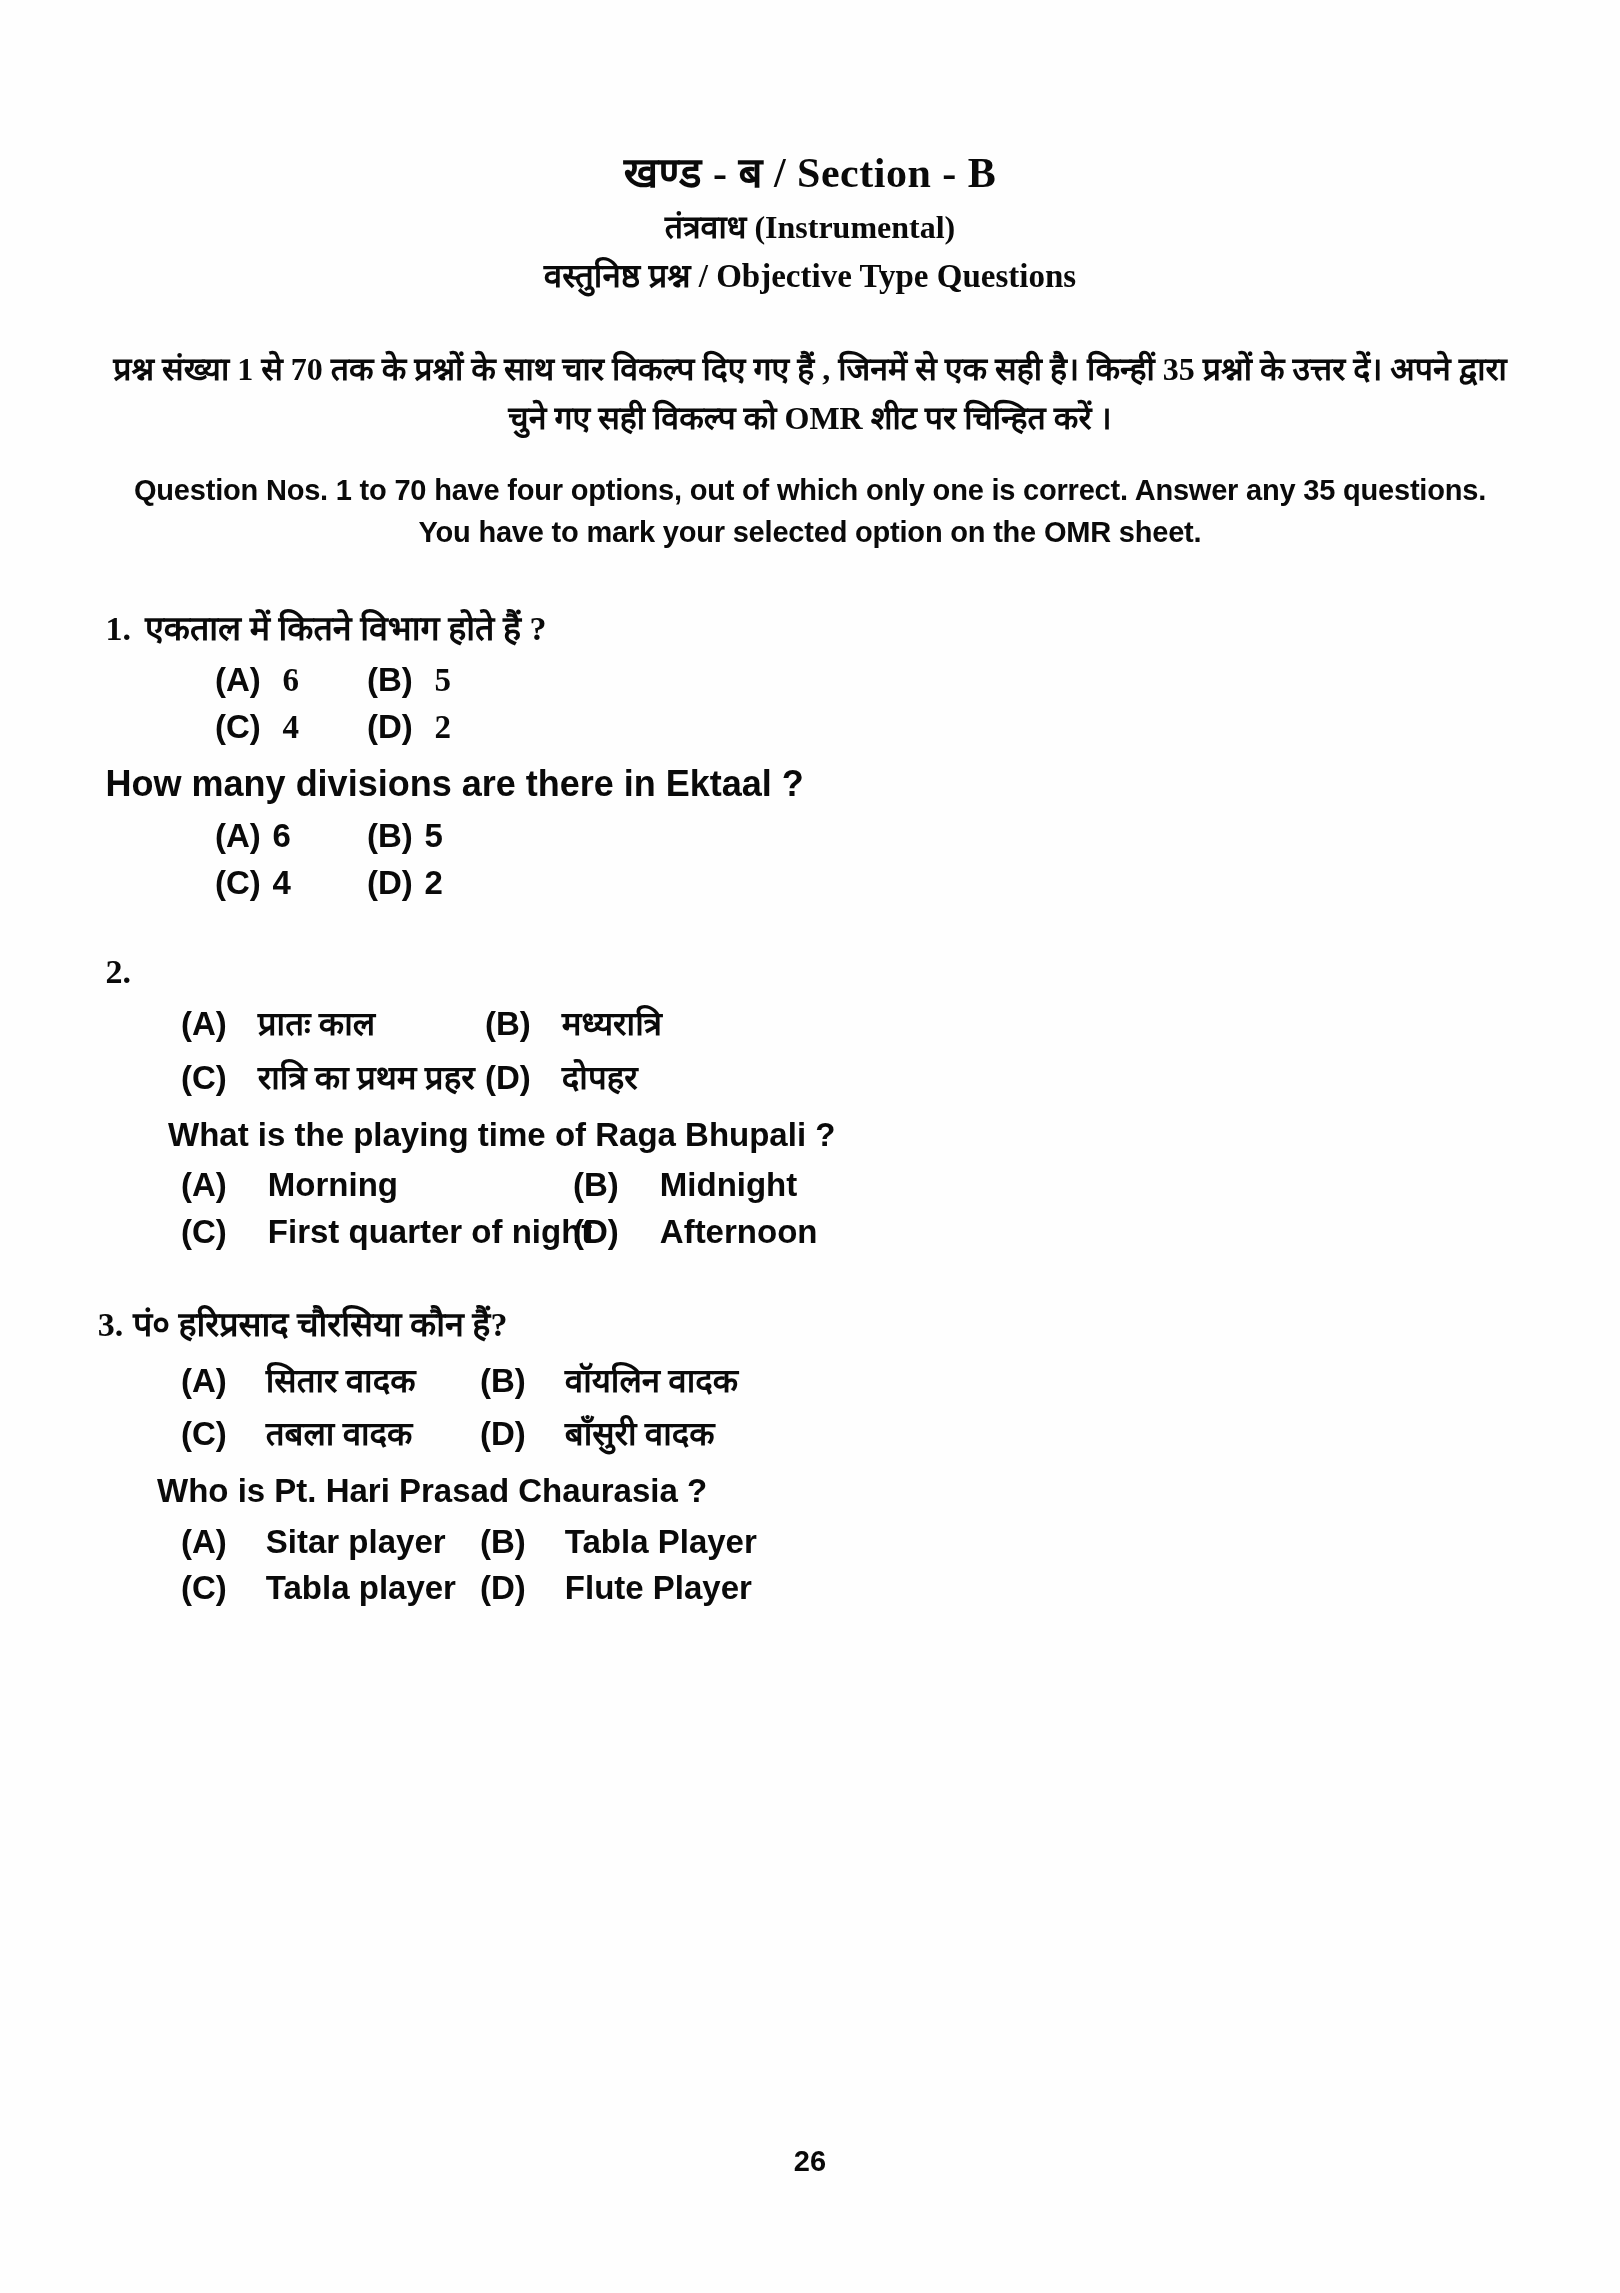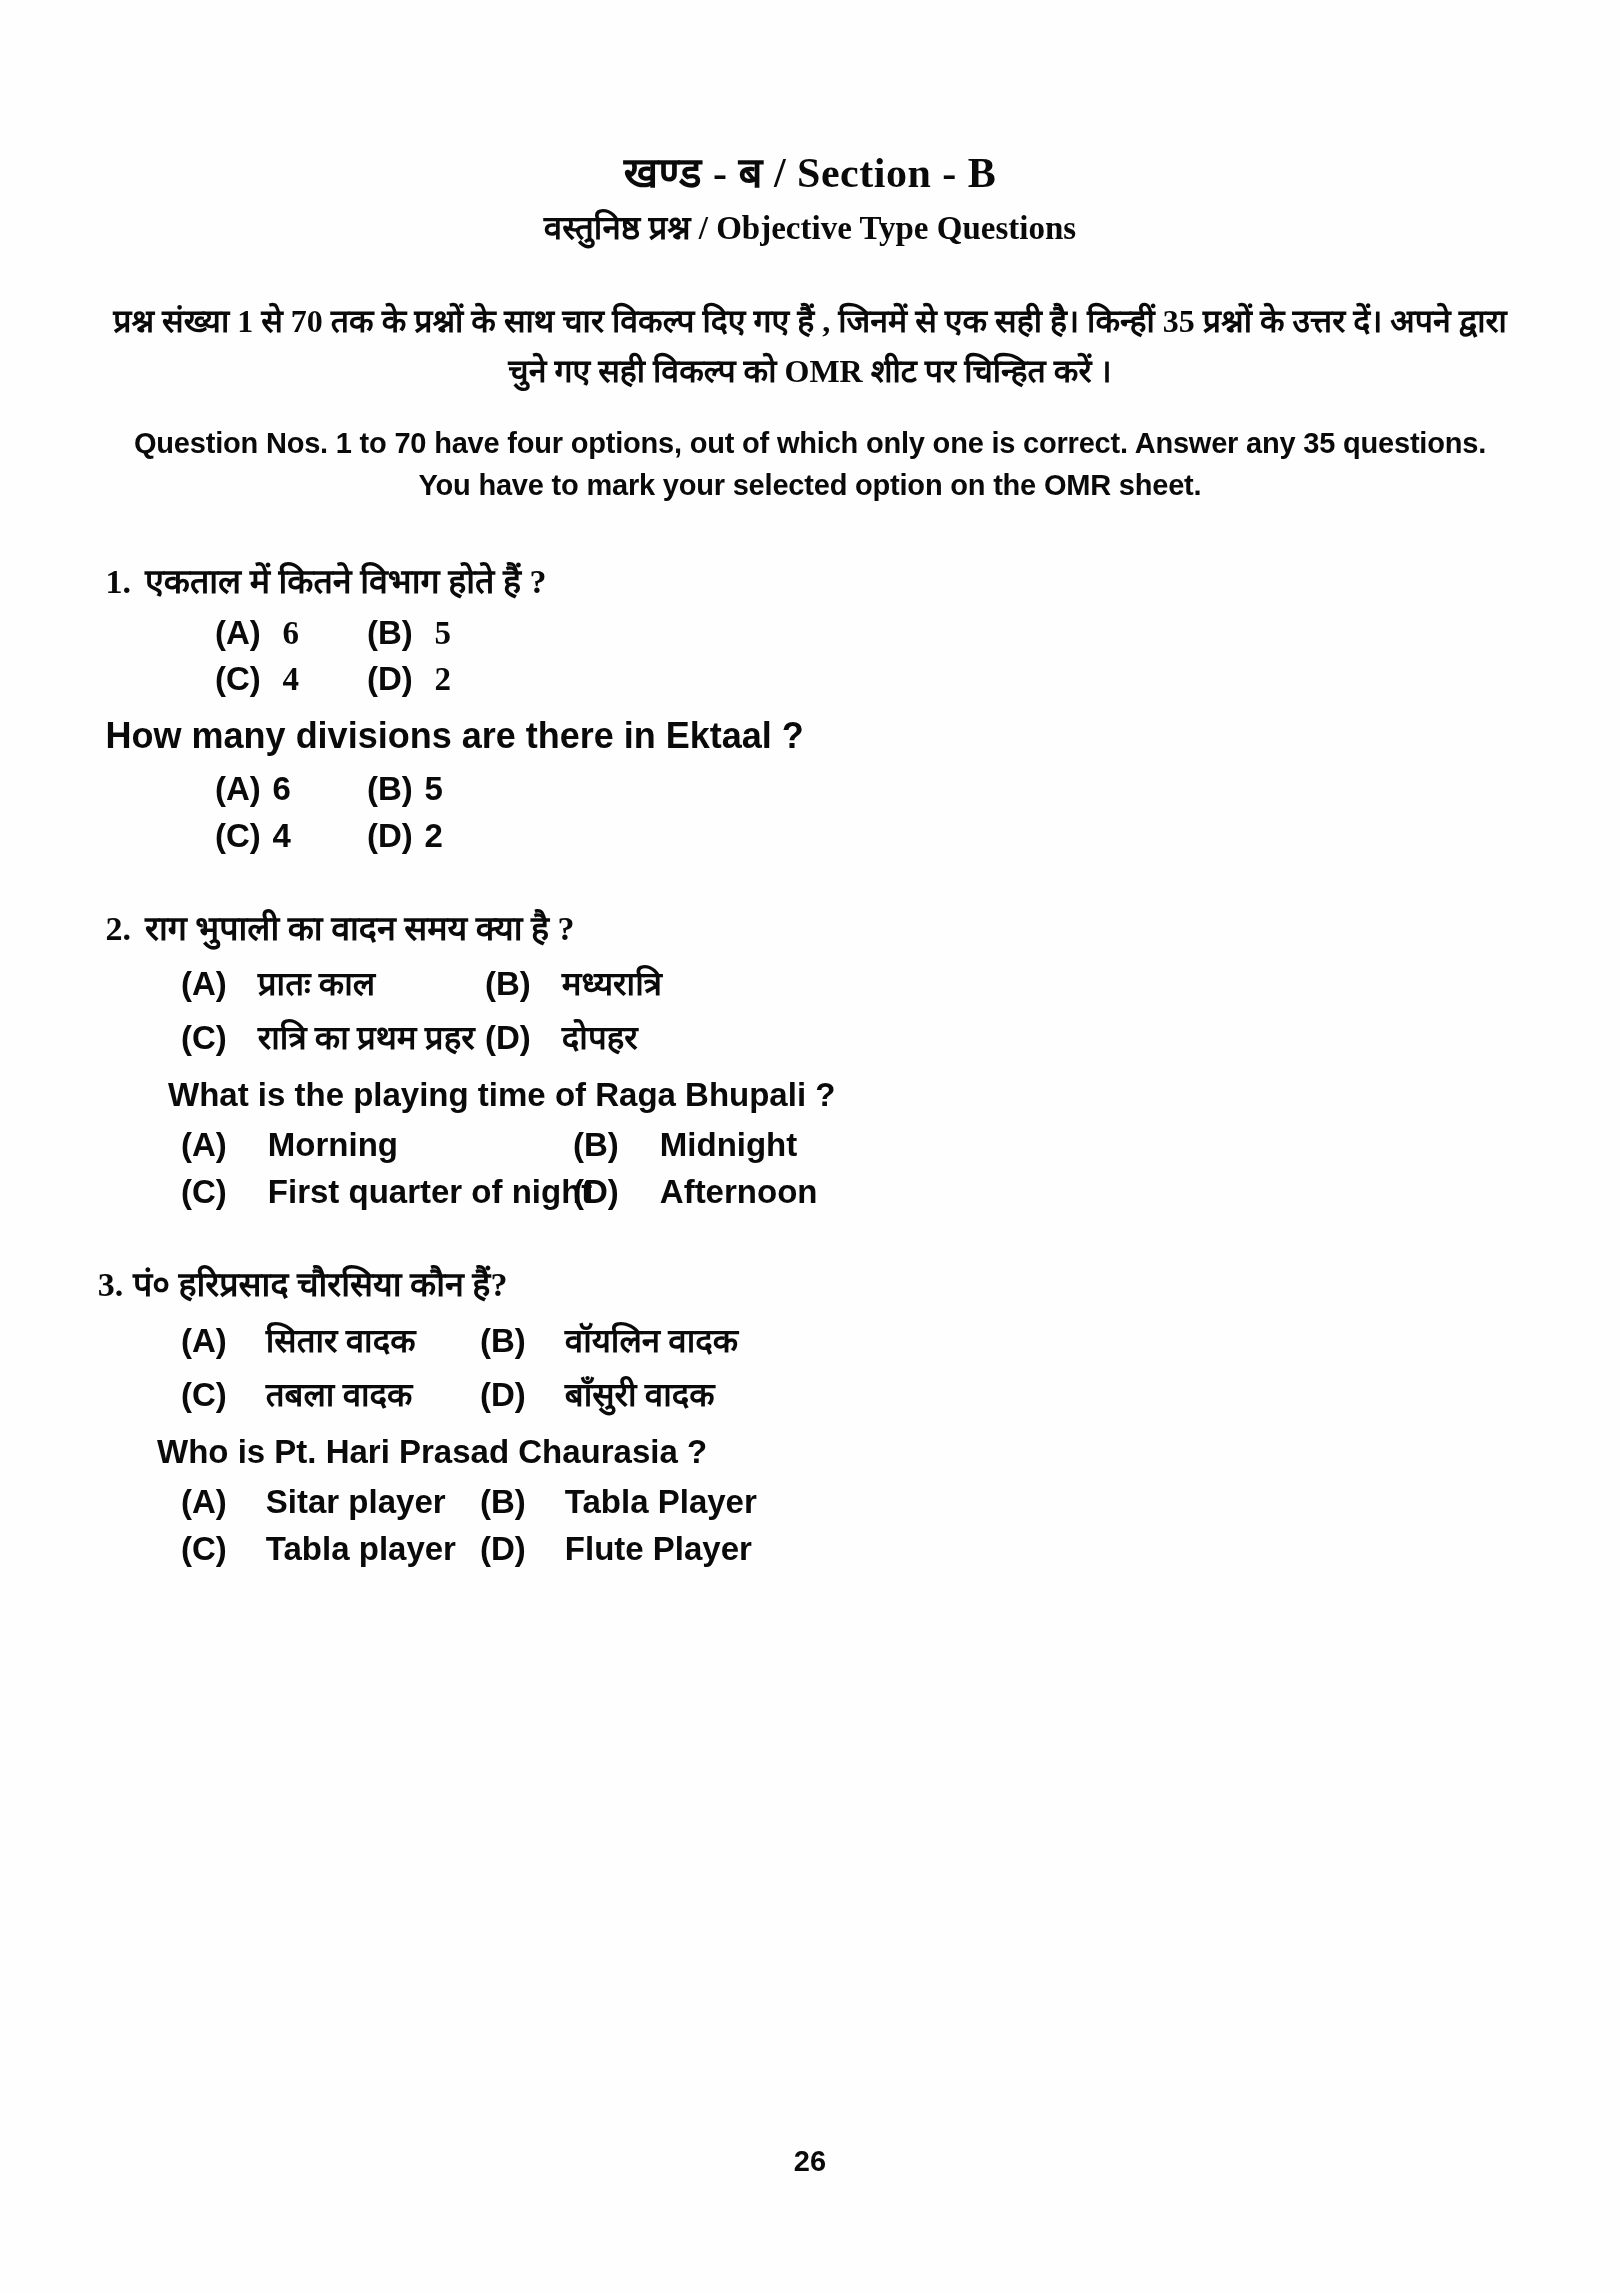--- a/index.html
+++ b/index.html
@@ -176,20 +176,21 @@
     font-size: 29px;
   }
 </style>
 </head>
 <body>
 
 <div class="page">
 
   <div class="header">
     <div class="section-title">खण्ड - ब / Section - B</div>
+    <div class="subtitle">तंत्रवाध  (Instrumental)</div>
     <div class="objective">वस्तुनिष्ठ प्रश्न / Objective Type Questions</div>
   </div>
 
   <div class="instructions">
     <div class="instr-hi">प्रश्न संख्या 1 से 70 तक के प्रश्नों के साथ चार विकल्प दिए गए हैं , जिनमें से एक सही है। किन्हीं 35 प्रश्नों के उत्तर दें। अपने द्वारा चुने गए सही विकल्प को OMR शीट पर चिन्हित करें ।</div>
     <div class="instr-en">Question Nos. 1 to 70 have four options, out of which only one is correct. Answer any 35 questions. You have to mark your selected  option on the OMR sheet.</div>
   </div>
 
   <div class="questions">
 
@@ -237,21 +238,20 @@
         <span class="opt">
           <span class="opt-label">(D)</span>
           <span class="opt-val en">2</span>
         </span>
       </div>
     </div>
 
     <div class="question q2">
       <div class="q-line">
         <span class="q-num">2.</span>
-        <span class="q-text-hi">राग भुपाली का वादन समय क्या है ?</span>
       </div>
       <div class="opt-row">
         <span class="opt">
           <span class="opt-label">(A)</span>
           <span class="opt-val">प्रातः काल</span>
         </span>
         <span class="opt">
           <span class="opt-label">(B)</span>
           <span class="opt-val">मध्यरात्रि</span>
         </span>

